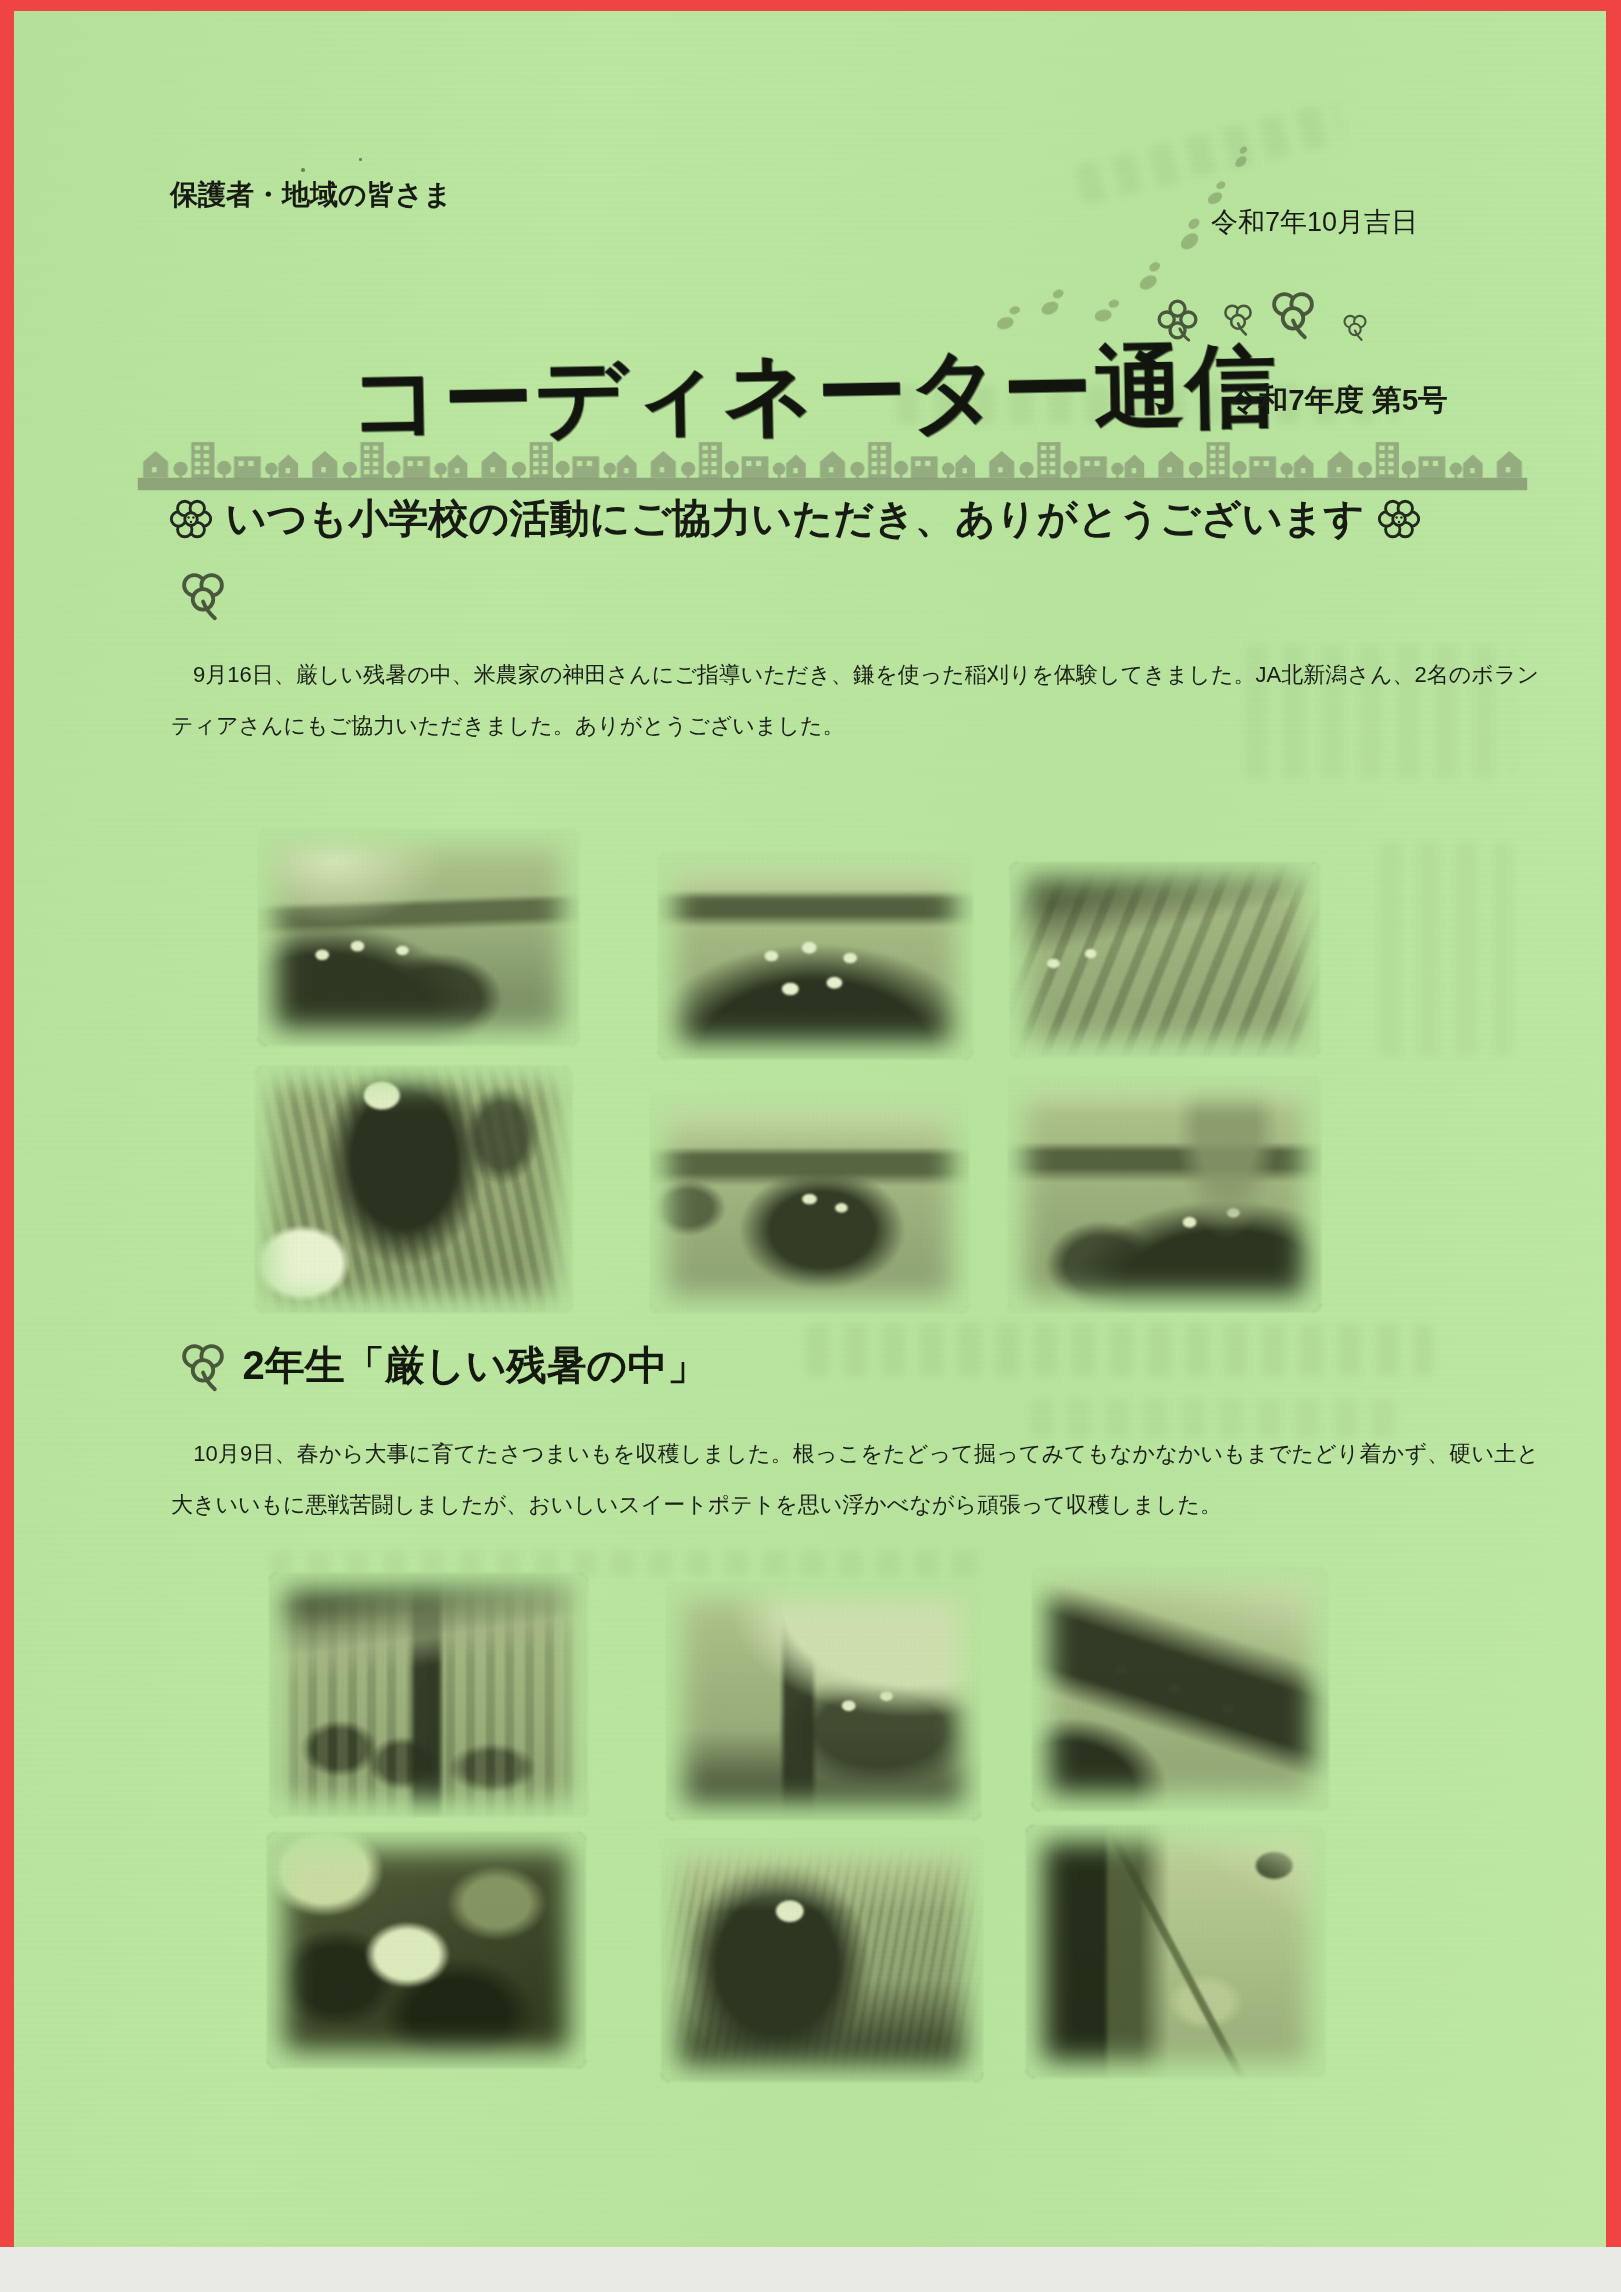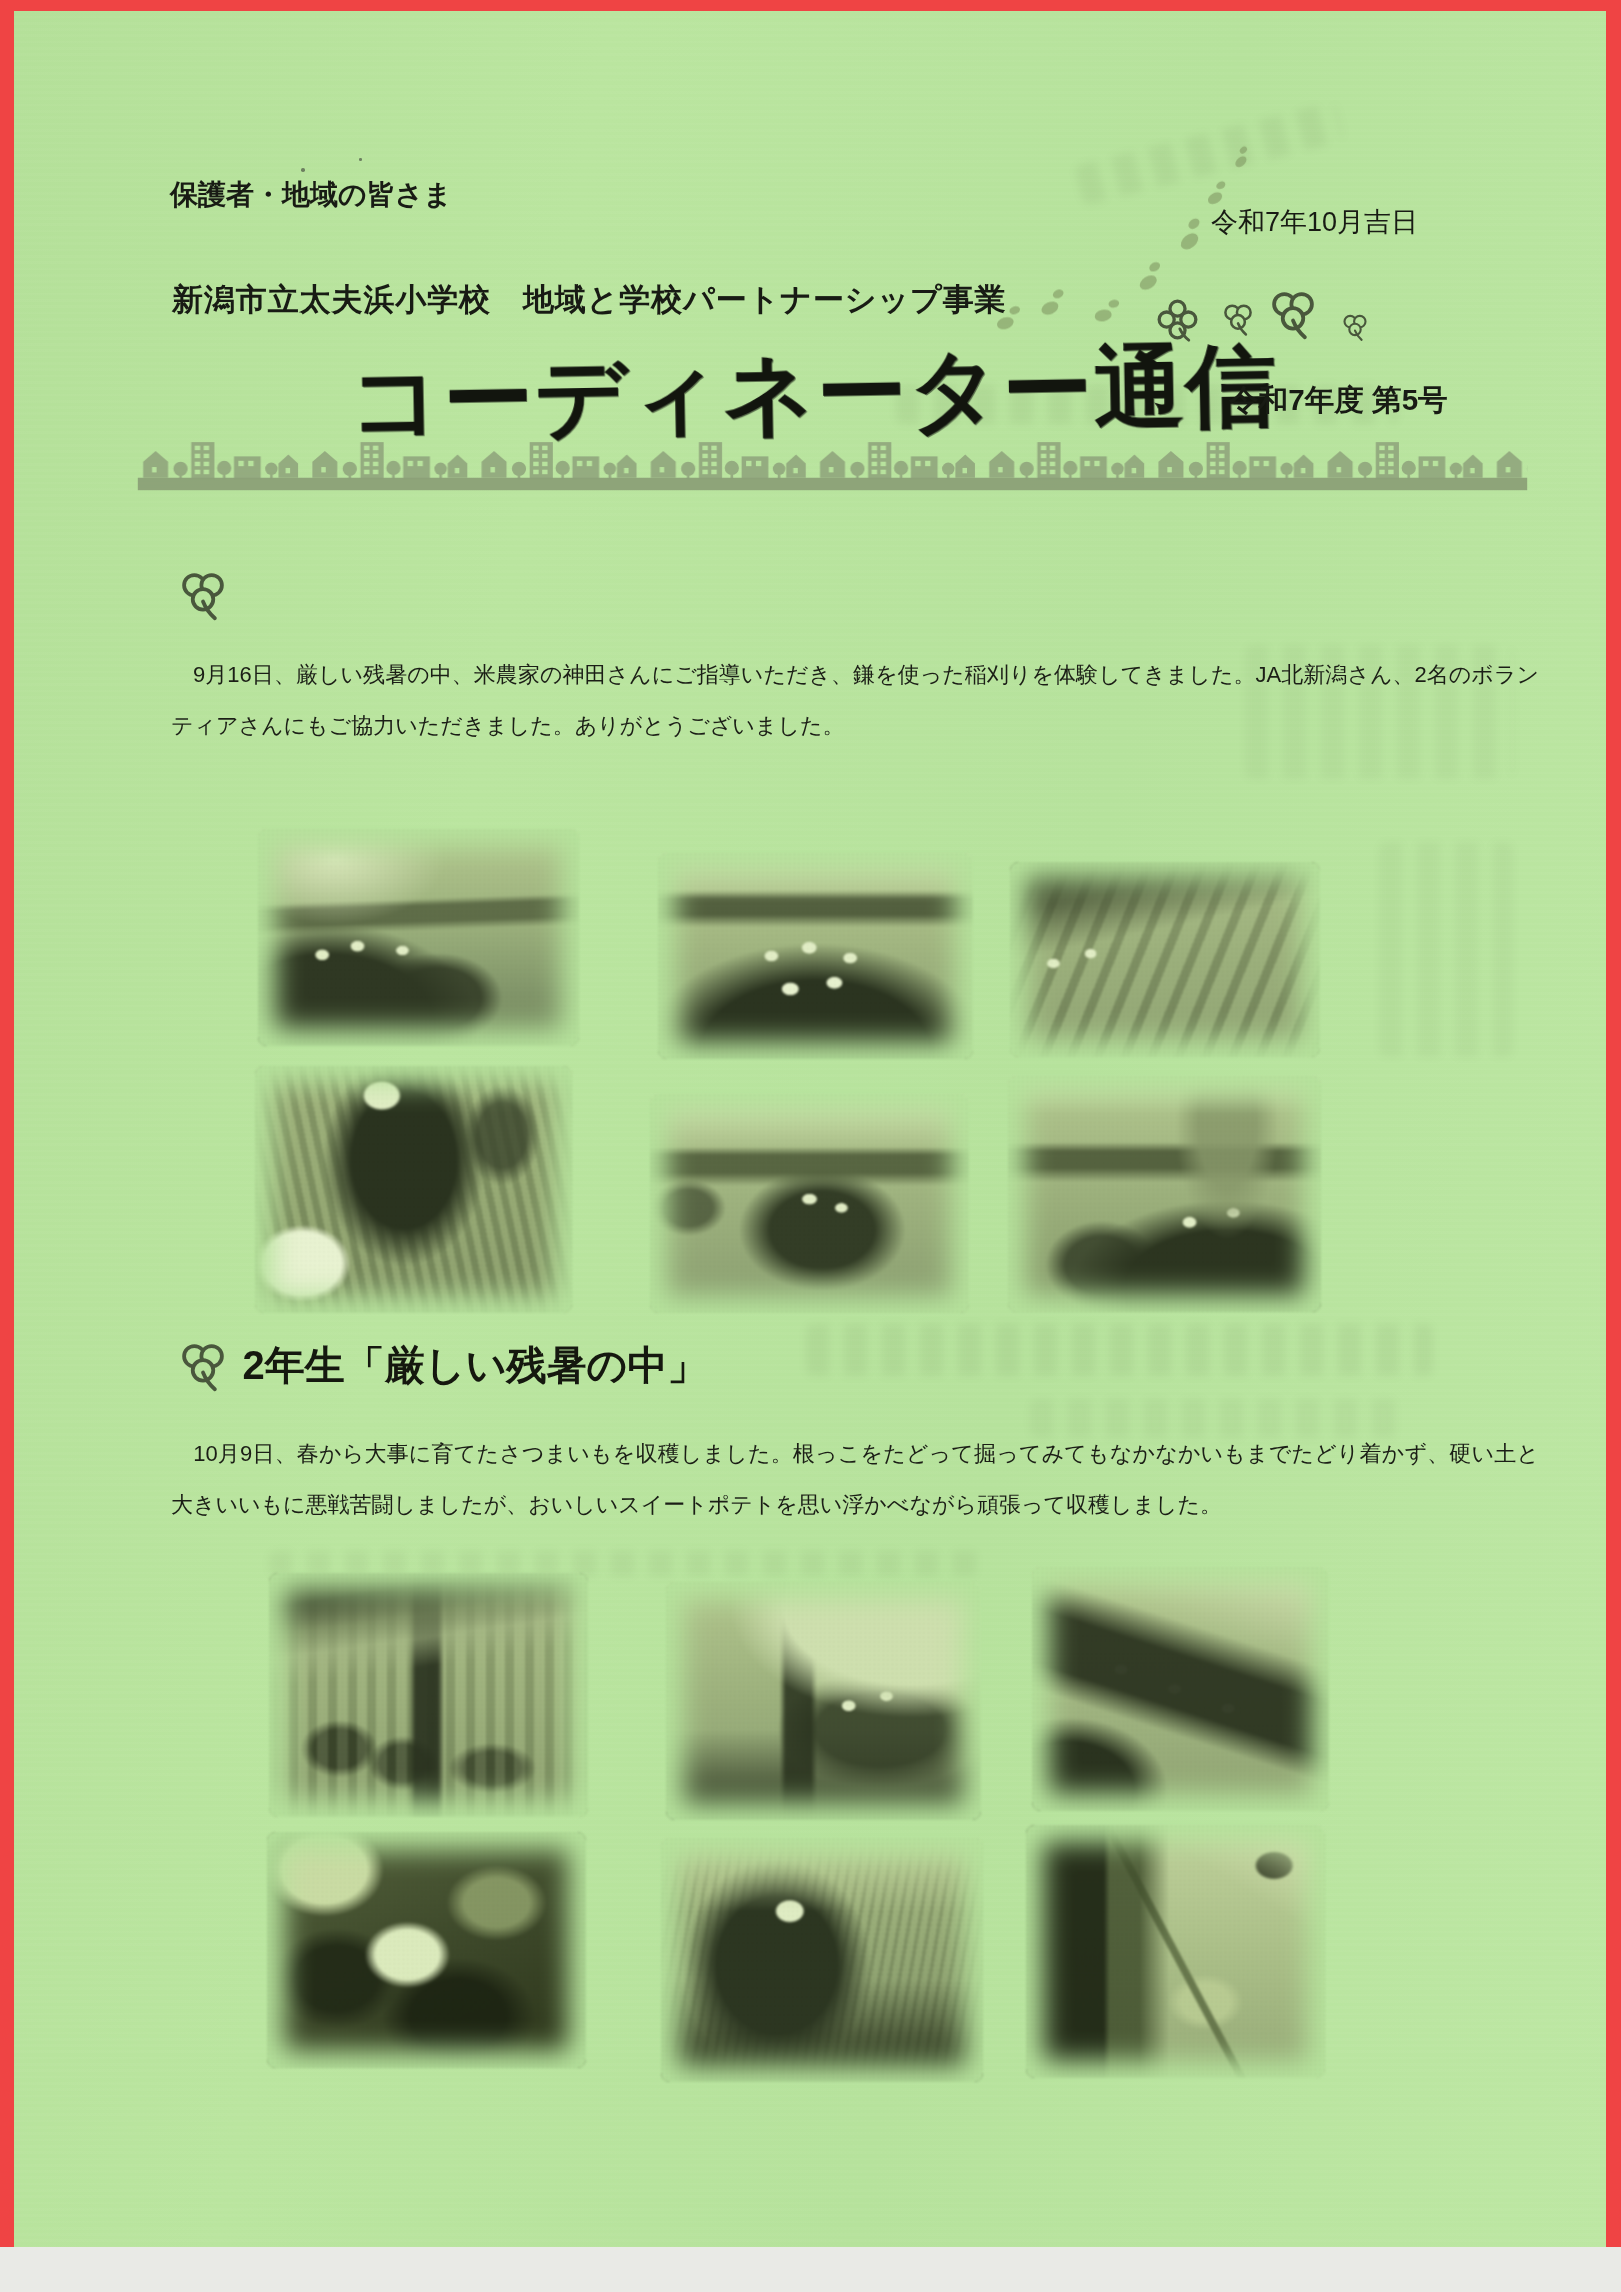--- a/index.html
+++ b/index.html
@@ -194,21 +194,20 @@
       <use href="#fp" x="28" y="190" width="40" height="28" transform="rotate(-18 48 204)"></use>
       <use href="#fp" x="76" y="172" width="42" height="29" transform="rotate(-24 97 186)"></use>
       <use href="#fp" x="138" y="182" width="40" height="28" transform="rotate(-12 158 196)"></use>
       <use href="#fp" x="184" y="142" width="44" height="30" transform="rotate(-32 206 157)"></use>
       <use href="#fp" x="228" y="94" width="46" height="32" transform="rotate(-40 251 110)"></use>
       <use href="#fp" x="262" y="52" width="36" height="25" transform="rotate(-30 280 64)"></use>
       <use href="#fp" x="292" y="14" width="30" height="21" transform="rotate(-42 307 24)"></use>
     </g>
   </svg>
 
-  <div class="txt school">新潟市立太夫浜小学校　地域と学校パートナーシップ事業</div>
   <h1 class="txt title">コーディネーター通信</h1>
 
   <div>
     <svg class="ico" style="left:1154px;top:296px;" width="47" height="47" viewBox="0 0 52 52">
         <use href="#clv4" width="52" height="52"></use>
       </svg>
     <svg class="ico" style="left:1220px;top:301px;" width="36" height="36" viewBox="0 0 40 40">
         <use href="#clv3" width="40" height="40"></use>
       </svg>
     <svg class="ico" style="left:1266px;top:287px;" width="54" height="54" viewBox="0 0 60 60">
@@ -249,20 +248,29 @@
           <rect x="113" y="29" width="6" height="6"></rect>
             <rect x="124" y="29" width="6" height="6"></rect>
           <rect x="166" y="37" width="5" height="6"></rect>
         </g>
         <rect x="0" y="48" width="190" height="14" fill="#8ba077" opacity="0.95"></rect>
       </pattern>
     </defs>
     <rect width="1560" height="64" fill="url(#tp)"></rect>
   </svg>
 
+  <div class="thanks">
+    <svg width="48" height="48" viewBox="0 0 54 54">
+        <use href="#flw" width="54" height="54"></use>
+      </svg>
+    <span class="t">いつも小学校の活動にご協力いただき、ありがとうございます</span>
+    <svg width="48" height="48" viewBox="0 0 54 54">
+        <use href="#flw" width="54" height="54"></use>
+      </svg>
+  </div>
 
   <div class="sec-head s1">
     <svg width="54" height="54" viewBox="0 0 60 60">
         <use href="#clv3" width="60" height="60"></use>
       </svg>
   </div>
   <p class="body b1">　9月16日、厳しい残暑の中、米農家の神田さんにご指導いただき、鎌を使った稲刈りを体験してきました。JA北新潟さん、2名のボランティアさんにもご協力いただきました。ありがとうございました。</p>
 
   <div class="photo ph1" role="img" style="left:258px;top:829px;width:321px;height:217px;" aria-label="田んぼに集まる白い帽子の児童たち"></div>
   <div class="photo ph2" role="img" style="left:658px;top:853px;width:315px;height:206px;" aria-label="稲刈りをする児童の集団と田園風景"></div>

